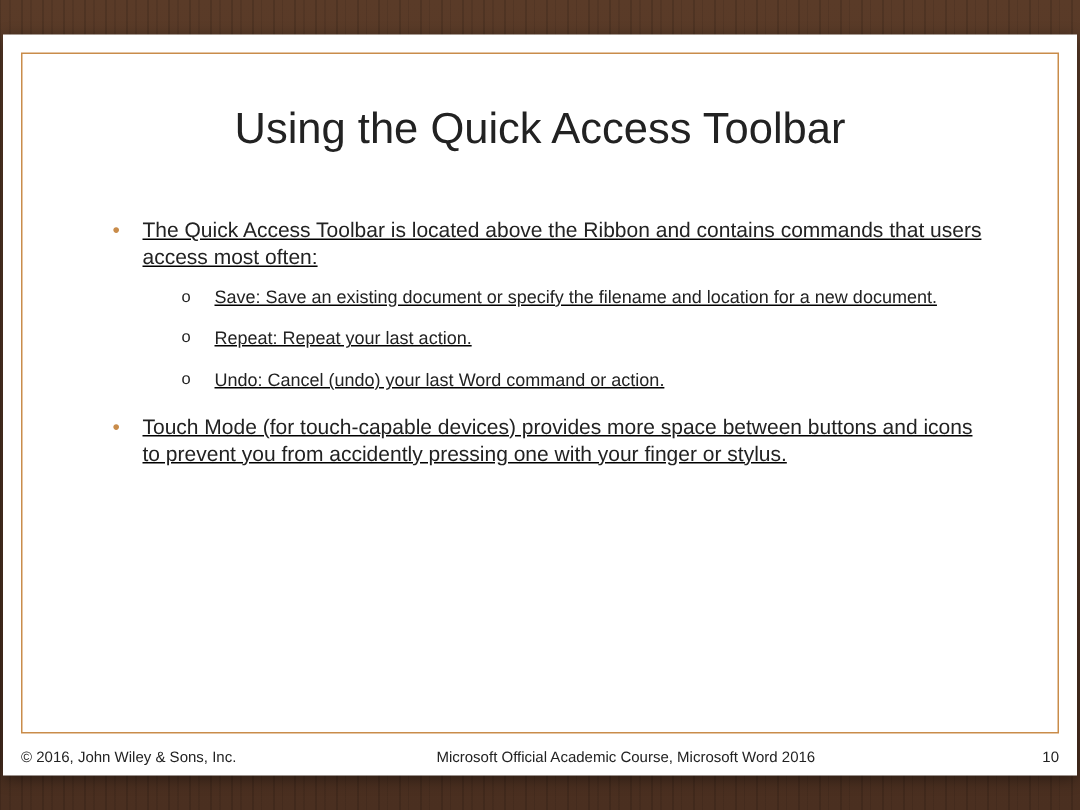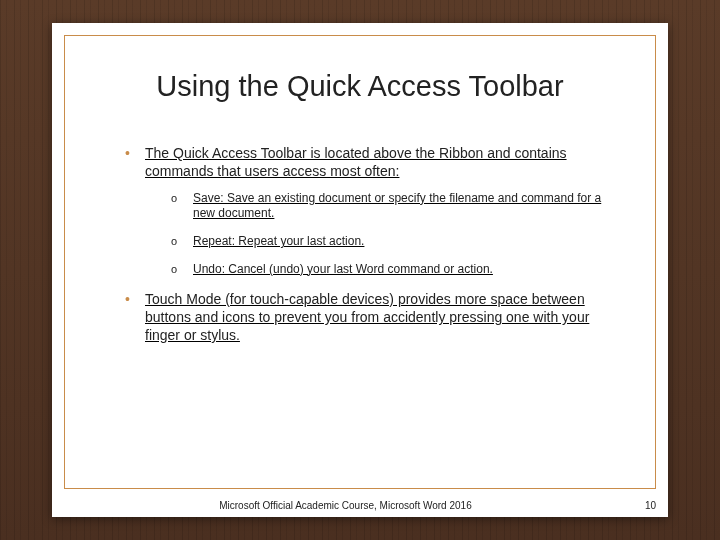--- a/index.html
+++ b/index.html
@@ -16,21 +16,21 @@
     background:
       repeating-linear-gradient(90deg,
         rgba(0,0,0,0.12) 0 1px, transparent 1px 6px,
         rgba(0,0,0,0.08) 6px 7px, transparent 7px 14px),
       linear-gradient(180deg, #5a3b28 0%, #4a2f20 100%);
     display: flex;
     align-items: center;
     justify-content: center;
   }
   .page {
-    width: 616px;
+    width: 716px;
     height: 494px;
     background: #ffffff;
     box-shadow: 0 2px 10px rgba(0,0,0,0.45);
     position: relative;
     box-sizing: border-box;
   }
   .inner-border {
     position: absolute;
     left: 12px; right: 12px; top: 12px; bottom: 28px;
     border: 1px solid #c98c4a;
@@ -105,30 +105,31 @@
 <div class="bg">
   <div class="page">
     <div class="inner-border">
 
       <div class="title">Using the Quick Access Toolbar</div>
 
       <ul class="main">
         <li>
           <span>The Quick Access Toolbar is located above the Ribbon and contains commands that users access most often:</span>
           <ul class="sub">
-            <li>Save: Save an existing document or specify the filename and command for a new document.</li>
+            <li>Save: Save an existing document or specify the filename and location for a new document.</li>
             <li>Repeat: Repeat your last action.</li>
             <li>Undo: Cancel (undo) your last Word command or action.</li>
           </ul>
         </li>
         <li>
           <span>Touch Mode (for touch-capable devices) provides more space between buttons and icons to prevent you from accidently pressing one with your finger or stylus.</span>
         </li>
       </ul>
 
     </div>
 
     <div class="footer">
+      <span class="copy">© 2016, John Wiley &amp; Sons, Inc.</span>
       <span class="course">Microsoft Official Academic Course, Microsoft Word 2016</span>
       <span class="num">10</span>
     </div>
   </div>
 </div>
 
 </body></html>

